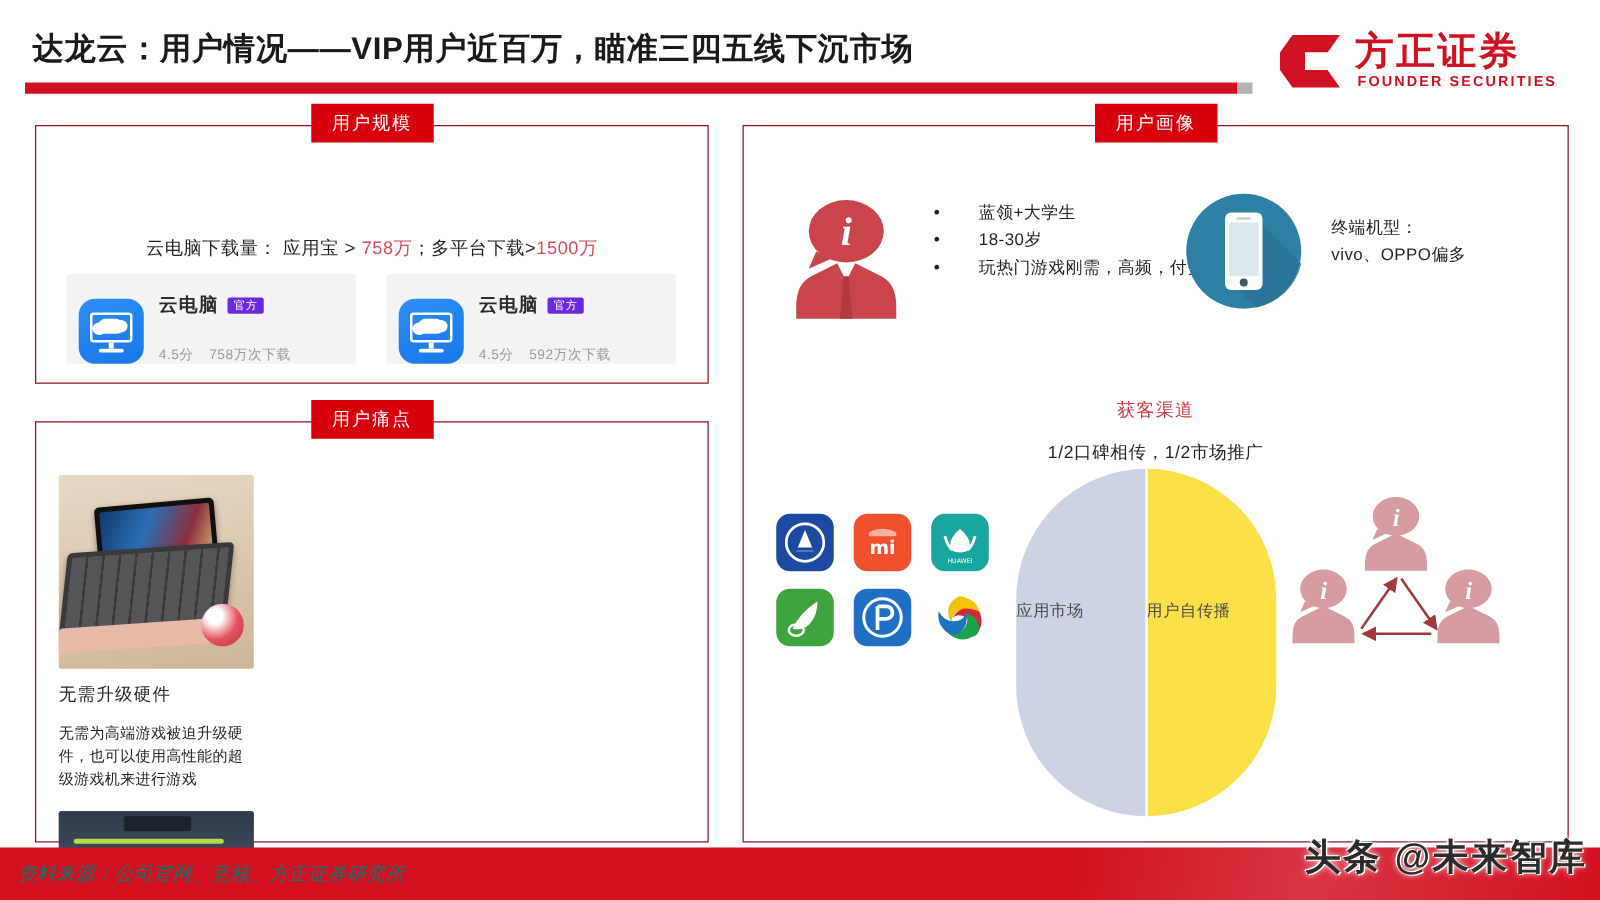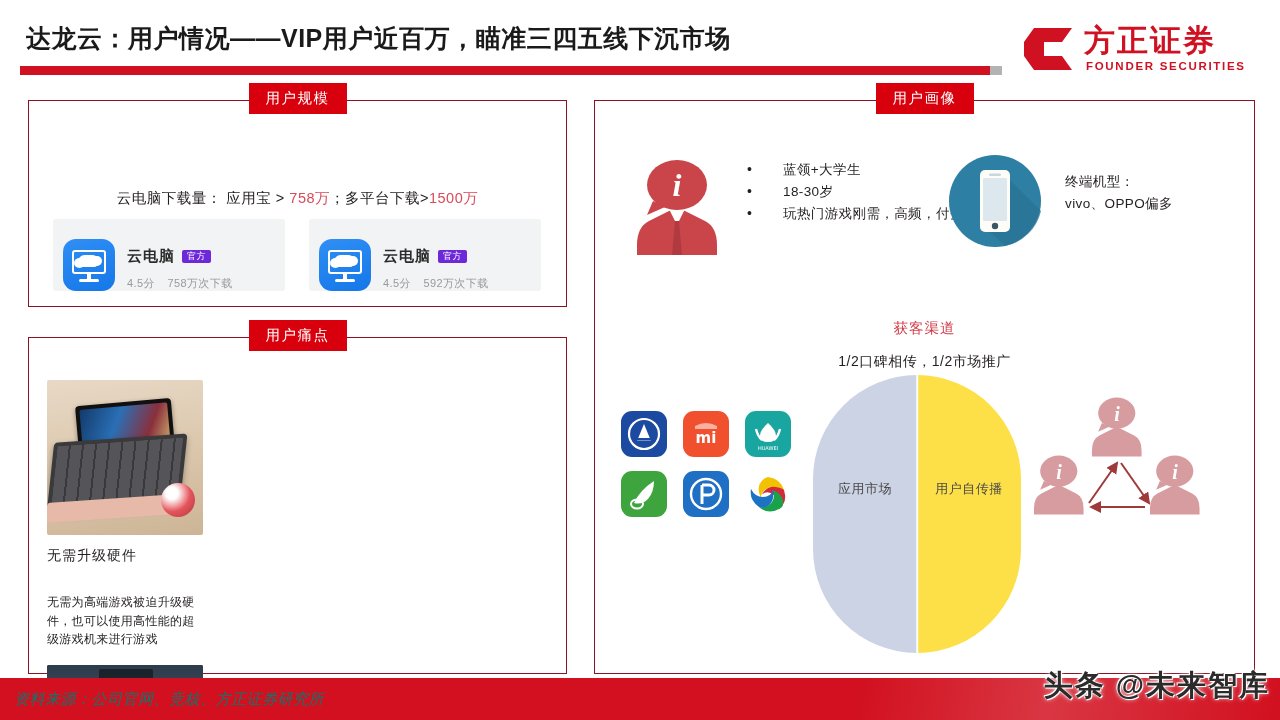--- a/index.html
+++ b/index.html
@@ -89,33 +89,33 @@
     content:"";position:absolute;right:-3px;top:1px;width:10px;height:10px;
     background:#fff;border-radius:50%;
   }
   .appmeta{margin-left:12px;}
   .appname-row{display:flex;align-items:center;gap:7px;}
   .appname{font-size:15px;font-weight:700;color:#2b2b2b;letter-spacing:1px;}
   .official{
     background:#6d28d9;color:#fff;font-size:9px;padding:2px 5px;border-radius:2px;
     letter-spacing:.5px;line-height:1;
   }
-  .appstats{margin-top:10px;font-size:11px;color:#9a9a9a;letter-spacing:.4px;}
+  .appstats{margin-top:22px;font-size:11px;color:#9a9a9a;letter-spacing:.4px;}
   .appstats span{margin-right:9px;}
 
   
   .pp-grid{position:absolute;left:18px;top:42px;display:flex;gap:16px;flex-direction:column;}
   .pp-col{width:156px;}
   .pp-img{width:156px;height:155px;border-radius:2px;position:relative;overflow:hidden;}
   .pp-title{
     margin-top:12px;text-align:center;font-size:14px;color:#231f20;letter-spacing:1px;
   }
   .pp-col.first .pp-title{text-align:left;}
   .pp-text{
-    margin-top:28px;font-size:12px;line-height:1.55;color:#231f20;letter-spacing:.3px;
+    margin-top:12px;font-size:12px;line-height:1.55;color:#231f20;letter-spacing:.3px;
   }
 
   
   .ph1{background:linear-gradient(170deg,#e8d9c6 0%,#dcc8ae 48%,#cdb496 100%);}
   .ph1 .kb{position:absolute;left:4px;top:58px;width:132px;height:72px;background:#3a3a3c;
     border-radius:4px;transform:skewX(-10deg) rotate(-4deg);box-shadow:0 3px 6px rgba(0,0,0,.35);}
   .ph1 .kb:before{content:"";position:absolute;left:4px;top:4px;right:4px;bottom:4px;
     background:repeating-linear-gradient(to right,#5a5a5e 0 11px,#3a3a3c 11px 13px),
                repeating-linear-gradient(to bottom,#5a5a5e 0 11px,#3a3a3c 11px 13px);
     opacity:.85;}
@@ -182,21 +182,21 @@
     position:absolute;left:0;top:252px;width:100%;text-align:center;
     font-size:14px;color:#231f20;letter-spacing:.5px;
   }
   .pie{
     position:absolute;left:218px;top:274px;width:208px;height:278px;
   }
   .pie-half{position:absolute;top:0;width:50%;height:100%;}
   .pie-left{left:0;background:#ccd3e4;border-radius:104px 0 0 104px;}
   .pie-right{right:0;background:#fde047;border-radius:0 104px 104px 0;}
   .pie-label{
-    position:absolute;top:104px;width:100%;text-align:center;
+    position:absolute;top:104px;width:100%;text-align:left;
     font-size:13px;color:#4b4b4b;line-height:1.5;letter-spacing:.5px;
   }
   .pie-seam{position:absolute;left:50%;top:0;width:1.5px;height:100%;background:#fff;transform:translateX(-.75px);}
 
   .store-icons{position:absolute;left:26px;top:310px;display:grid;
     grid-template-columns:repeat(3,46px);grid-template-rows:repeat(2,46px);gap:14px 16px;}
   .sicon{width:46px;height:46px;border-radius:11px;position:relative;overflow:hidden;}
 
   .spread{position:absolute;left:430px;top:296px;width:190px;height:150px;}
   .footer-bg{position:absolute;left:0;bottom:0;width:1280px;height:42px;

